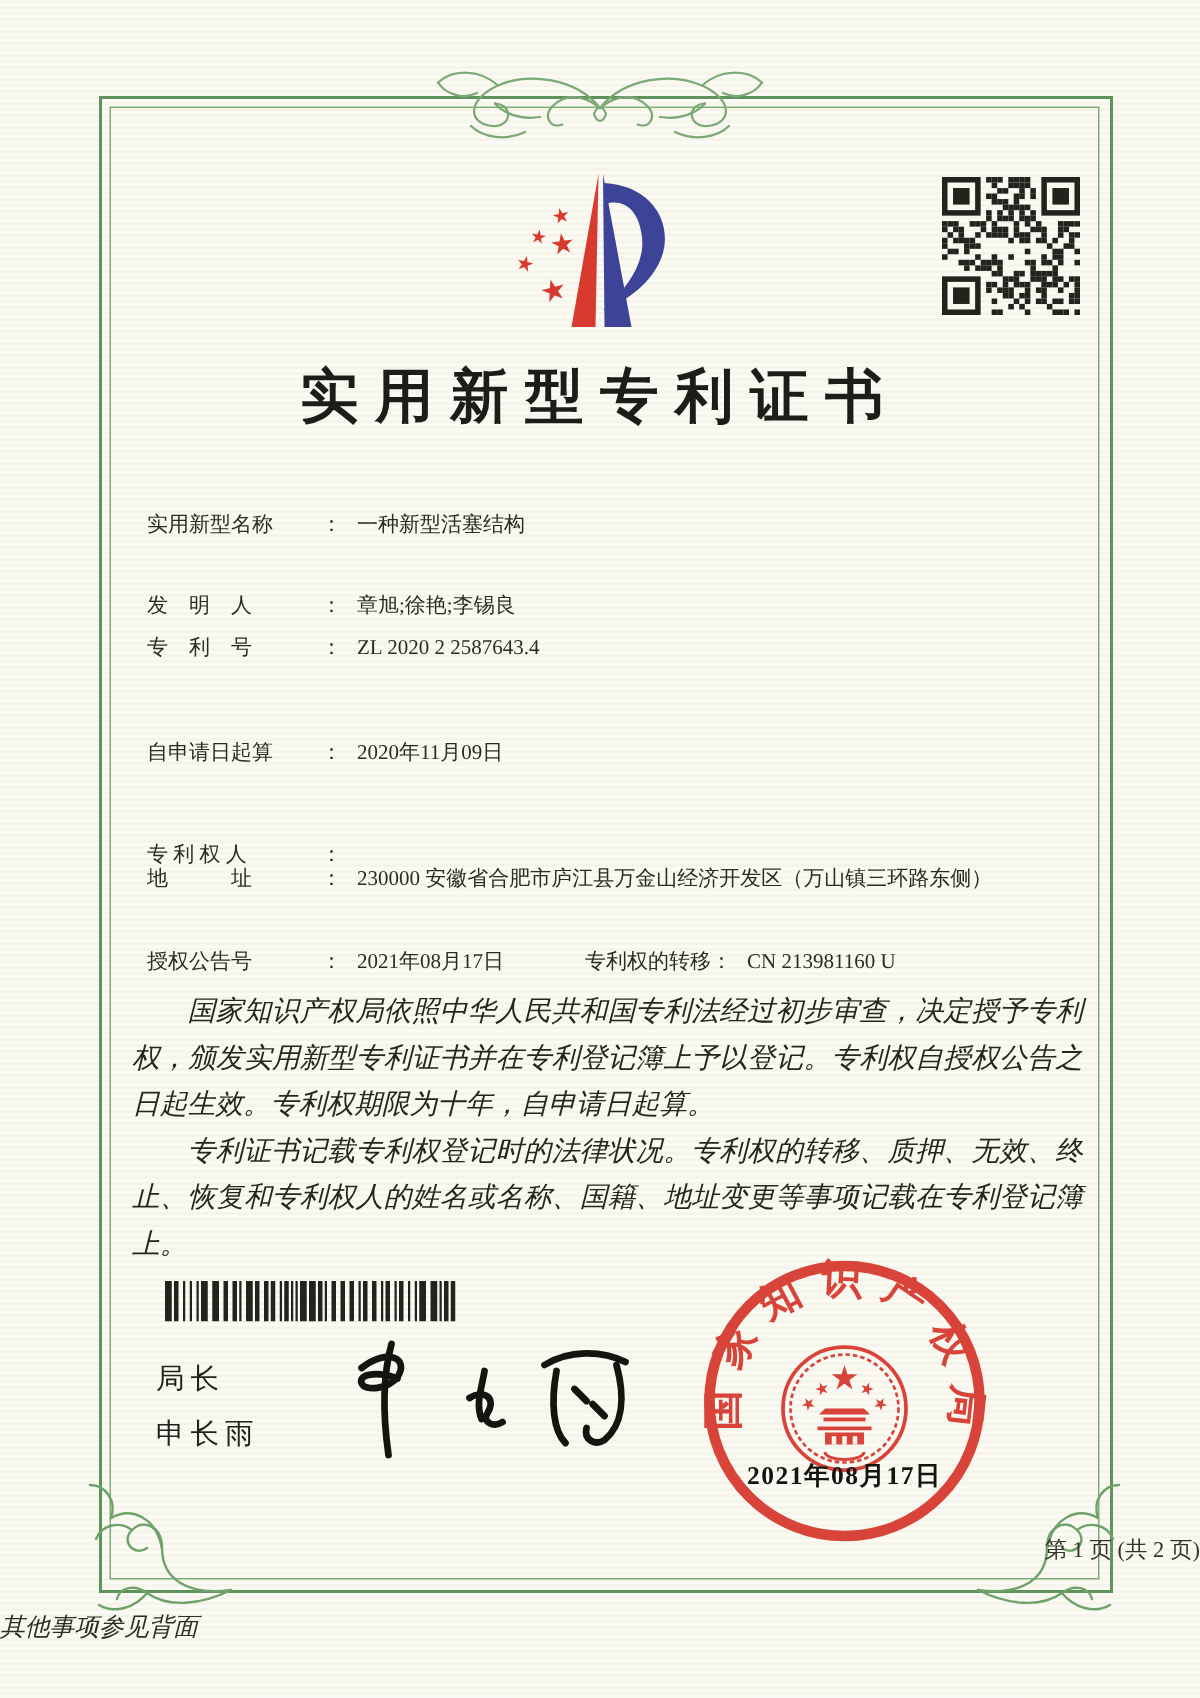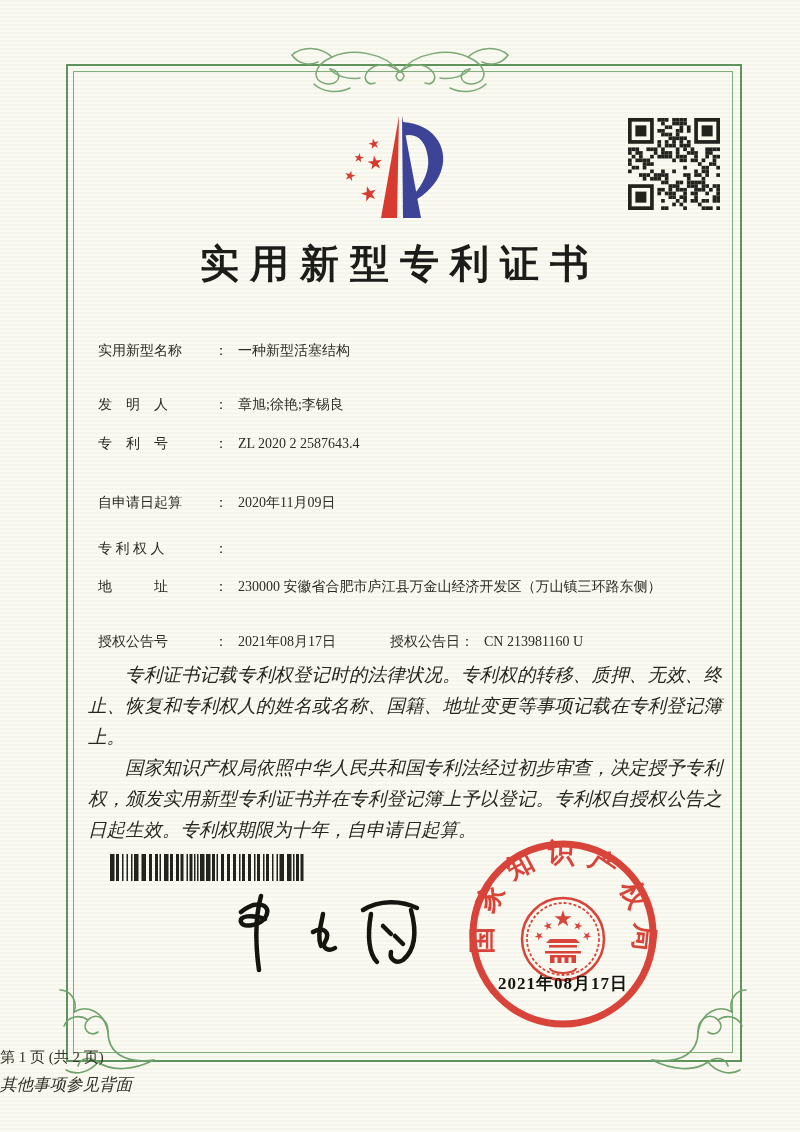--- a/index.html
+++ b/index.html
@@ -26,21 +26,21 @@
          color:#26261e;text-align:justify;font-style:italic;}
   .paras p{margin:0;text-indent:2em;}
   .barcode{position:absolute;left:110px;top:854px;}
   .director{position:absolute;left:104px;top:906px;font-family:"Liberation Sans","DejaVu Sans",sans-serif;
             font-size:19px;letter-spacing:4px;color:#22221c;}
   .director div{margin-bottom:11px;}
   .signature{position:absolute;left:225px;top:884px;}
   .seal{position:absolute;left:465px;top:836px;opacity:.93;}
   .seal-date{position:absolute;left:483px;top:972px;width:160px;text-align:center;font-size:17px;
              letter-spacing:1px;color:#141410;font-weight:600;}
-  .page-num{position:absolute;left:0;right:0;top:1048px;text-align:left;font-size:15px;color:#33332a;}
+  .page-num{position:absolute;left:0;right:0;top:1024px;text-align:right;font-size:15px;color:#33332a;}
   .back-note{position:absolute;left:0;right:0;top:1074px;text-align:left;font-size:16.5px;
              font-style:italic;color:#2d2d24;}
   .flourish-top{position:absolute;left:284px;top:40px;}
   .flourish-bl{position:absolute;left:50px;top:984px;}
   .flourish-br{position:absolute;left:650px;top:984px;transform:scaleX(-1);}
   svg{display:block;}
 </style>
 </head>
 <body>
 
@@ -338,53 +338,53 @@
   <div class="fieldrow" style="top:338px">
     <span class="flabel">实用新型名称</span>
       <span class="fcolon">：</span>
     <span class="fvalue">一种新型活塞结构</span>
   </div>
   <div class="fieldrow" style="top:392px">
     <span class="flabel">发　明　人</span>
       <span class="fcolon">：</span>
     <span class="fvalue">章旭;徐艳;李锡良</span>
   </div>
-  <div class="fieldrow" style="top:431px">
+  <div class="fieldrow" style="top:420px">
     <span class="flabel">专　利　号</span>
       <span class="fcolon">：</span>
     <span class="fvalue">ZL 2020 2 2587643.4</span>
   </div>
   <div class="fieldrow" style="top:490px">
     <span class="flabel">自申请日起算</span>
       <span class="fcolon">：</span>
     <span class="fvalue">2020年11月09日</span>
   </div>
-  <div class="fieldrow" style="top:536px">
+  <div class="fieldrow" style="top:558px">
     <span class="flabel">专 利 权 人</span>
       <span class="fcolon">：</span>
   </div>
   <div class="fieldrow" style="top:574px">
     <span class="flabel">地　　　址</span>
       <span class="fcolon">：</span>
     <span class="fvalue">230000 安徽省合肥市庐江县万金山经济开发区（万山镇三环路东侧）</span>
   </div>
   <div class="fieldrow" style="top:629px">
     <span class="flabel">授权公告号</span>
       <span class="fcolon">：</span>
     <span class="fvalue">2021年08月17日</span>
     <span class="pair2">
-      <span>授权公告日</span>
+      <span>专利权的转移</span>
         <span>：</span>
       <span style="margin-left:10px">CN 213981160 U</span>
     </span>
   </div>
 
   <div class="paras">
+    <p>国家知识产权局依照中华人民共和国专利法经过初步审查，决定授予专利权，颁发实用新型专利证书并在专利登记簿上予以登记。专利权自授权公告之日起生效。专利权期限为十年，自申请日起算。</p>
     <p>专利证书记载专利权登记时的法律状况。专利权的转移、质押、无效、终止、恢复和专利权人的姓名或名称、国籍、地址变更等事项记载在专利登记簿上。</p>
-    <p>国家知识产权局依照中华人民共和国专利法经过初步审查，决定授予专利权，颁发实用新型专利证书并在专利登记簿上予以登记。专利权自授权公告之日起生效。专利权期限为十年，自申请日起算。</p>
   </div>
 
   <div class="barcode">
     <svg id="barcode-svg" width="202" height="27" viewBox="0 0 202 27">
         <rect x="0.0" y="0" width="4.5" height="27" fill="#23231e"></rect>
         <rect x="6.0" y="0" width="3.0" height="27" fill="#23231e"></rect>
         <rect x="12.0" y="0" width="1.5" height="27" fill="#23231e"></rect>
         <rect x="16.5" y="0" width="1.5" height="27" fill="#23231e"></rect>
         <rect x="21.0" y="0" width="1.5" height="27" fill="#23231e"></rect>
         <rect x="24.0" y="0" width="4.5" height="27" fill="#23231e"></rect>
@@ -417,20 +417,24 @@
         <rect x="162.0" y="0" width="1.5" height="27" fill="#23231e"></rect>
         <rect x="166.5" y="0" width="1.5" height="27" fill="#23231e"></rect>
         <rect x="169.5" y="0" width="4.5" height="27" fill="#23231e"></rect>
         <rect x="177.0" y="0" width="4.5" height="27" fill="#23231e"></rect>
         <rect x="183.0" y="0" width="1.5" height="27" fill="#23231e"></rect>
         <rect x="186.0" y="0" width="3.0" height="27" fill="#23231e"></rect>
         <rect x="190.5" y="0" width="3.0" height="27" fill="#23231e"></rect>
       </svg>
   </div>
 
+  <div class="director">
+    <div>局长</div>
+    <div>申长雨</div>
+  </div>
 
   <div class="signature">
     <svg width="210" height="100" viewBox="0 0 210 100">
       <g stroke="#15150f" stroke-width="4.5" fill="none" stroke-linecap="round" stroke-linejoin="round">
         <path d="M36,12 C30,34 30,58 34,86"></path>
         <path d="M16,28 C34,14 48,22 40,34 C34,42 18,44 16,38 C14,32 26,30 40,35"></path>
         <path d="M98,30 C96,42 92,52 96,62"></path>
         <path d="M88,48 C98,42 106,48 100,58 C96,64 104,68 110,64"></path>
         <path d="M138,26 C154,16 176,16 192,24"></path>
         <path d="M146,30 C142,52 144,70 152,78"></path>

